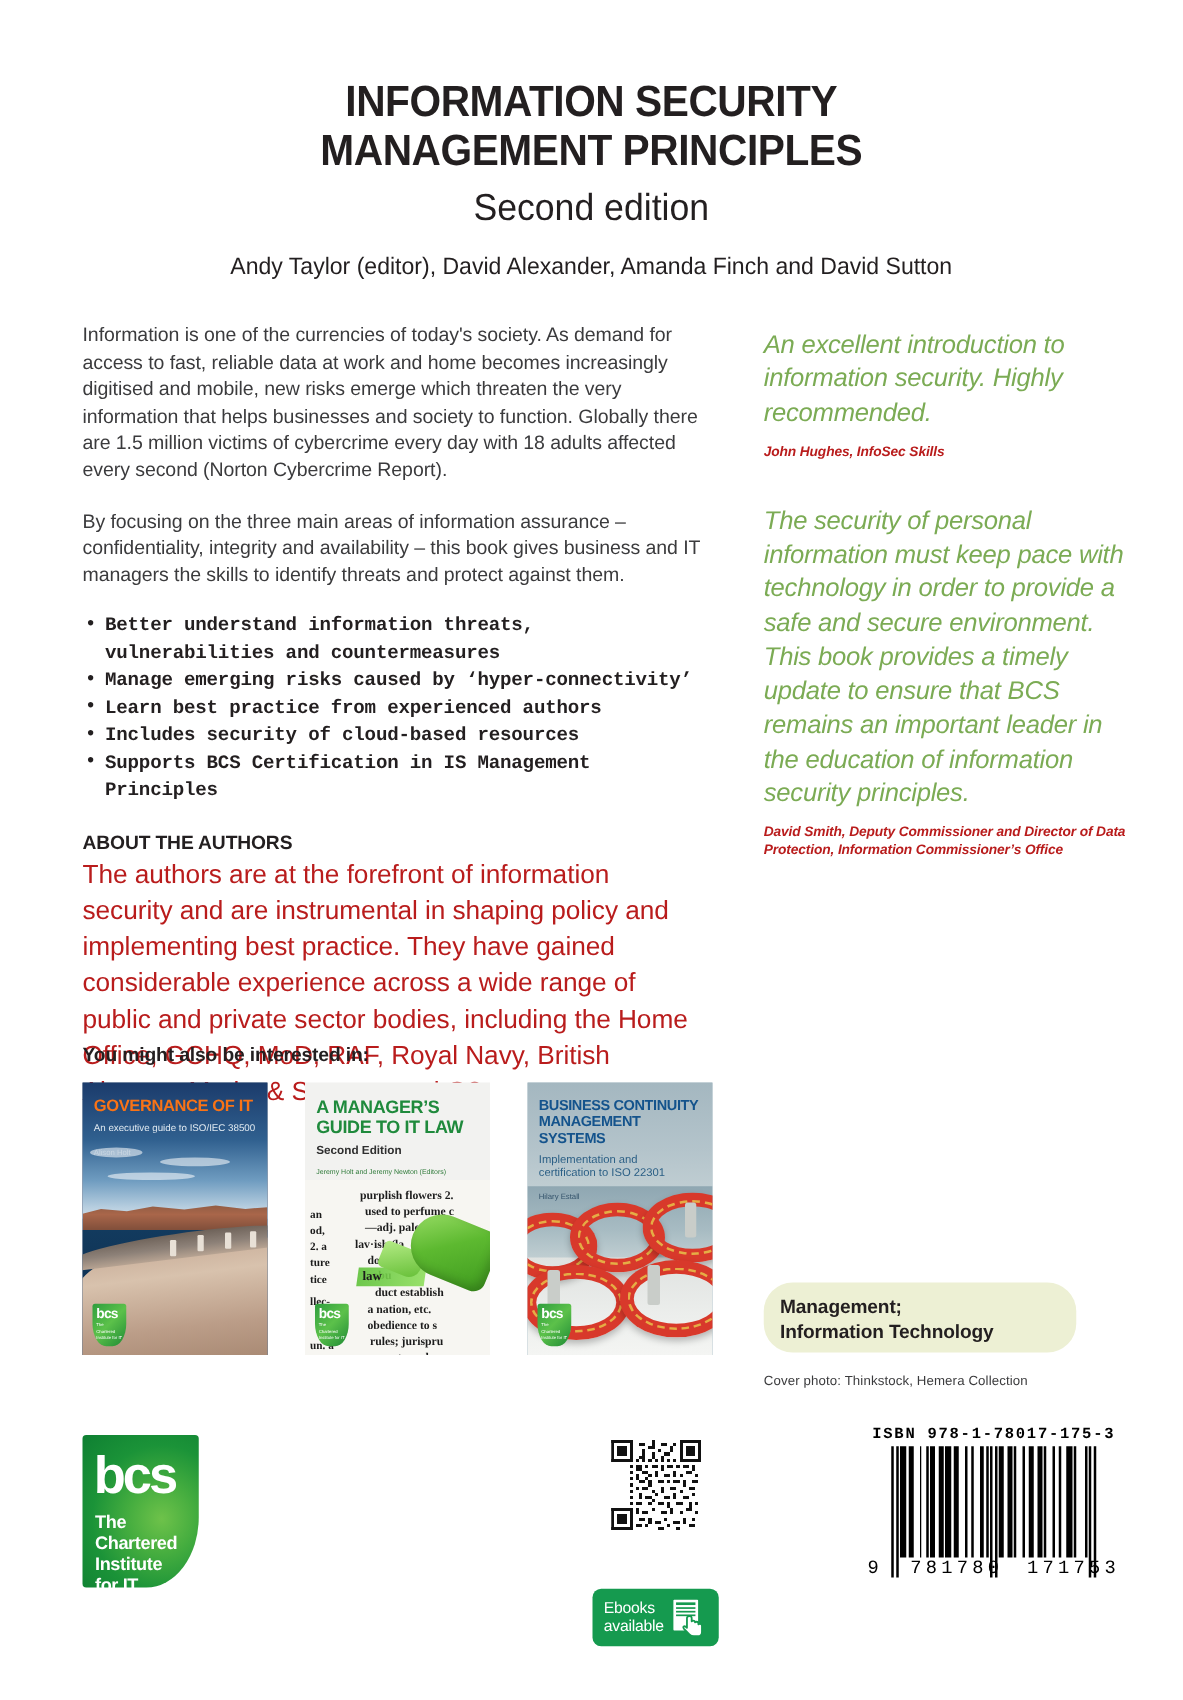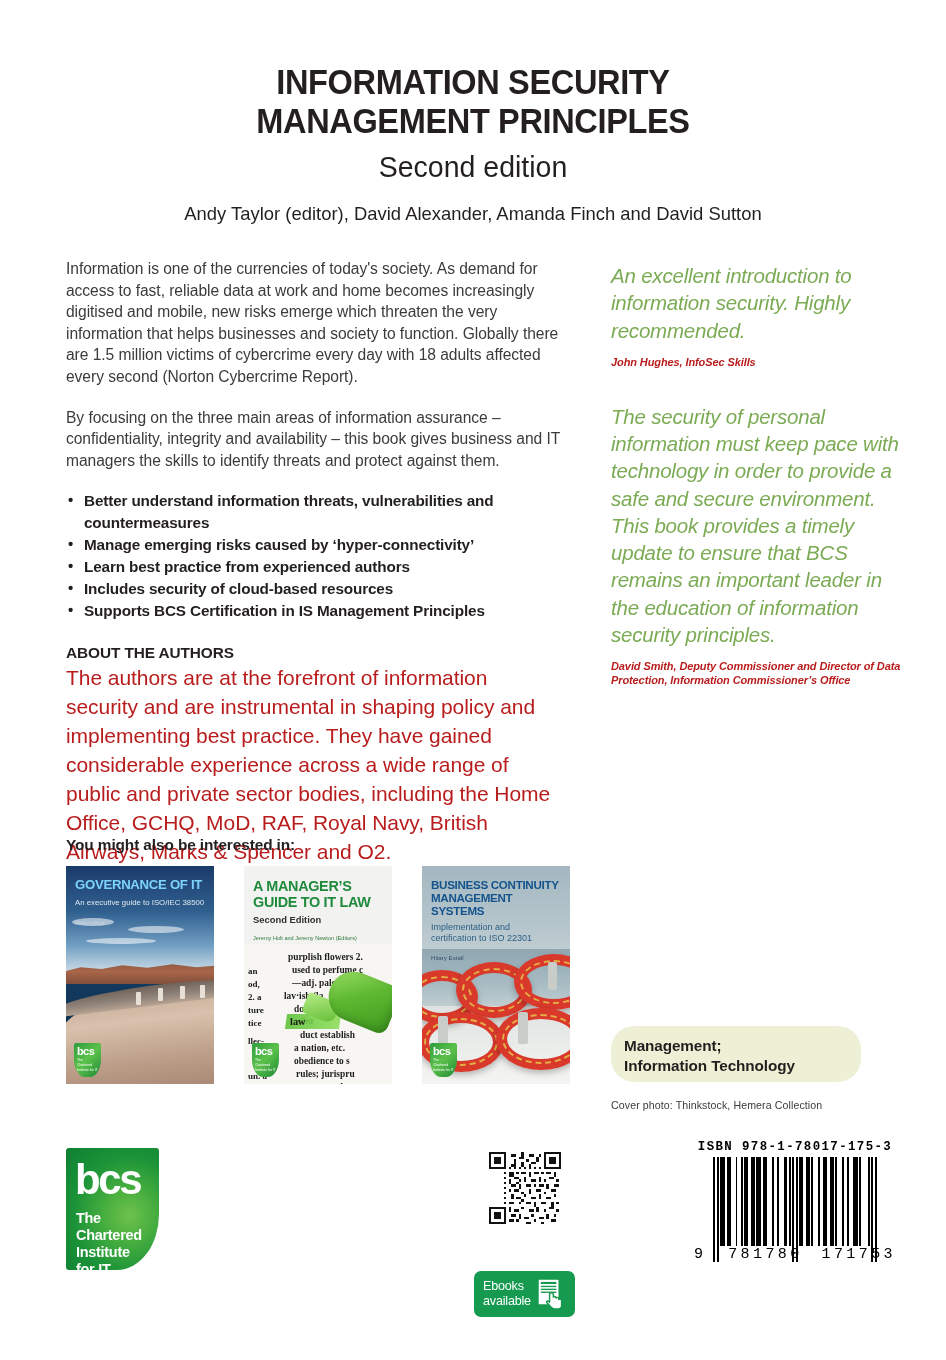--- a/index.html
+++ b/index.html
@@ -59,20 +59,21 @@
     font-size: 15.6px;
     line-height: 1.385;
     color: #3b3b3d;
     margin: 0 0 19px 0;
     letter-spacing: -0.05px;
   }
   .feature-list {
     list-style: none;
     margin: 5px 0 0 0;
     padding: 0;
+    font-family: Liberation Mono, monospace;
   }
   .feature-list li {
     position: relative;
     padding-left: 18px;
     font-size: 15.3px;
     font-weight: 700;
     line-height: 1.435;
     color: #231f20;
     letter-spacing: -0.15px;
   }
@@ -470,21 +471,21 @@
     <div class="t1-mesa"></div>
     <div class="t1-water"></div>
     <div class="t1-dam"></div>
     <div class="t1-damtop"></div>
     <div class="t1-pier" style="left:70px;  top:126px;"></div>
     <div class="t1-pier" style="left:92px;  top:122px;"></div>
     <div class="t1-pier" style="left:114px; top:120px;"></div>
     <div class="t1-pier" style="left:134px; top:119px;"></div>
 
     <div class="thumb-head">
-      <div class="t-title" style="color:#7dd3fc; font-size:13.2px;">GOVERNANCE OF IT</div>
+      <div class="t-title" style="color:#f97316; font-size:13.2px;">GOVERNANCE OF IT</div>
       <div class="t-sub" style="color:#dfe8f0; font-size:7.8px; margin-top:5px;">An executive guide to ISO/IEC 38500</div>
       <div class="t-auth" style="color:#c8d6e2; font-size:6.2px; margin-top:12px;">Alison Holt</div>
     </div>
 
     <div class="bcs-mini">
       <span>bcs</span>
       <i>The Chartered Institute for IT</i>
     </div>
   </div>
 

